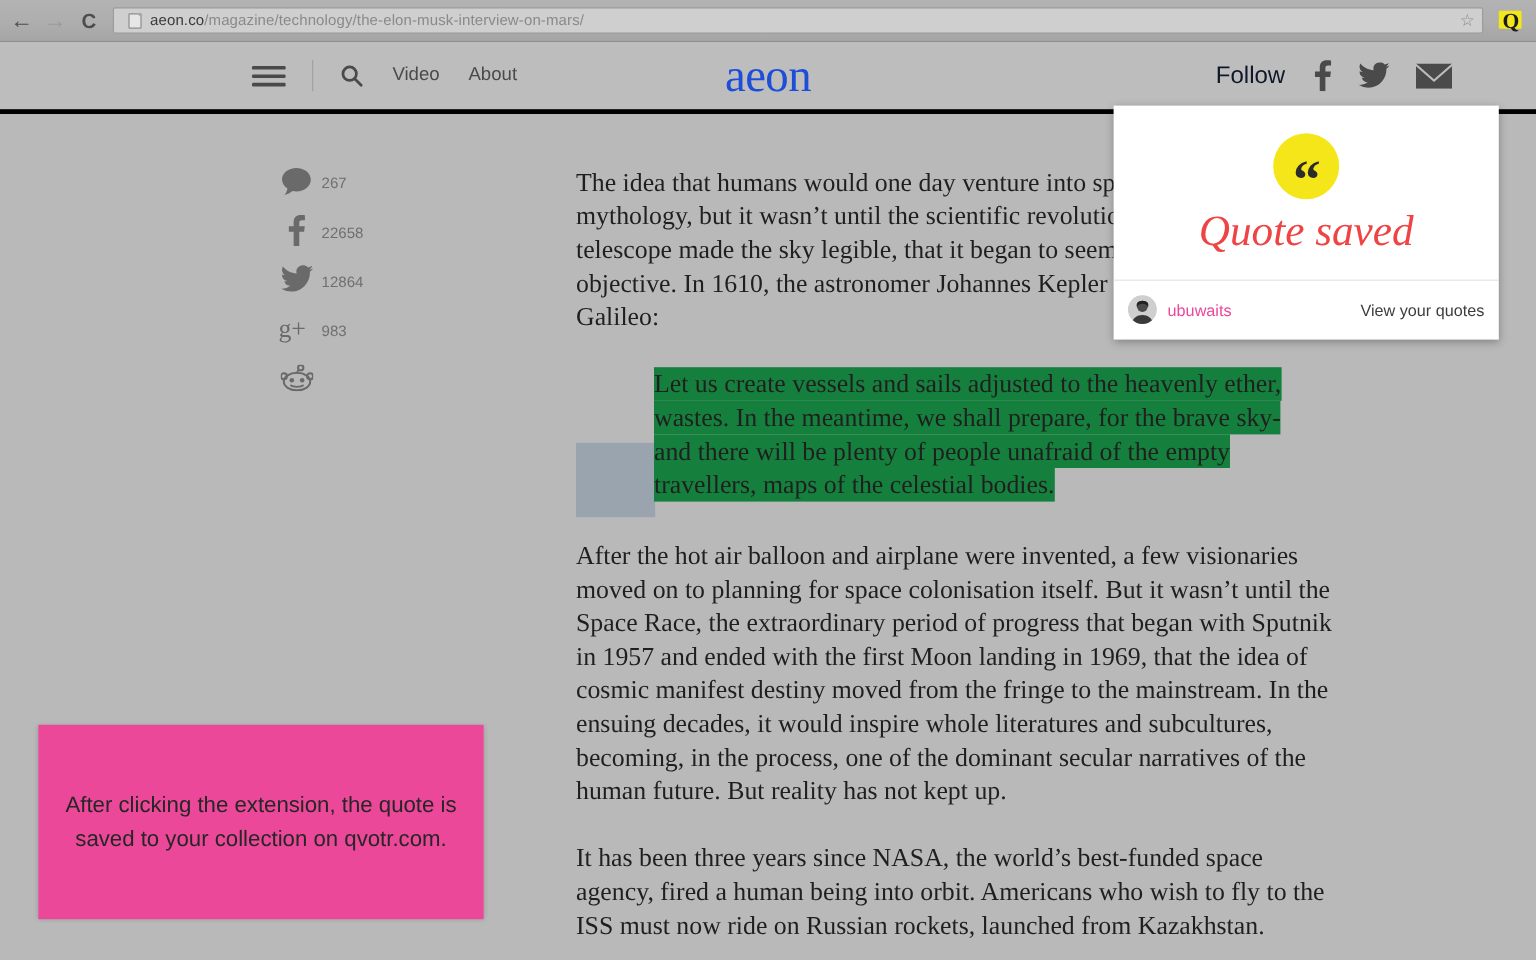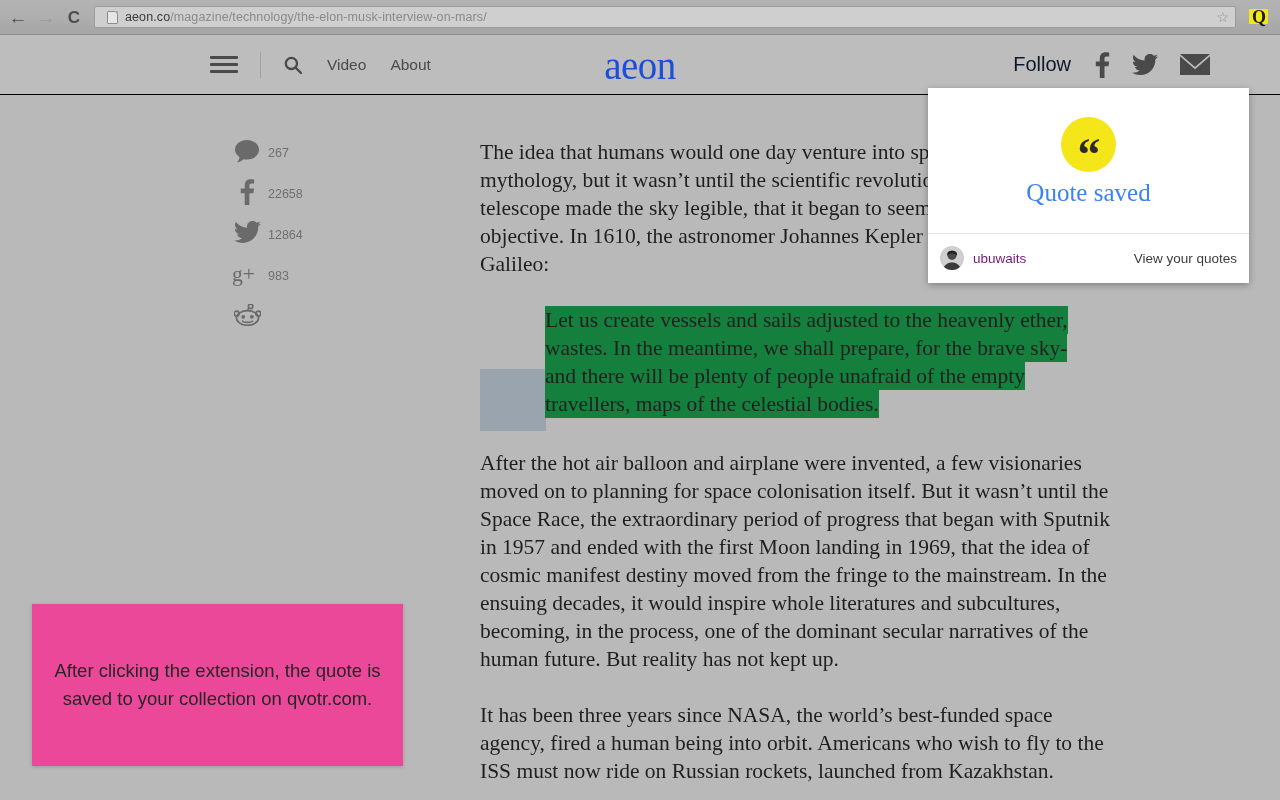--- a/index.html
+++ b/index.html
@@ -76,21 +76,21 @@
 
   
   .page {
     position: absolute; top: 35px; left: 0; width: 1280px; height: 765px;
     background: #b9b9b9;
   }
   .site-header {
     position: relative;
     height: 60px;
     background: #bdbdbd;
-    border-bottom: 1px solid #000000;
+    border-bottom: 4px solid #000000;
     display: flex; align-items: center;
   }
   .hdr-left {
     display: flex; align-items: center; gap: 0;
     margin-left: 210px;
   }
   .hamburger { width: 28px; display: flex; flex-direction: column; gap: 4px; }
   .hamburger span { display: block; height: 3px; background: #4a4a4a; border-radius: 1px; }
   .hdr-div { width: 1px; height: 26px; background: #a2a2a2; margin: 0 22px; }
   .search-ico { display: flex; align-items: center; color: #4a4a4a; }
@@ -166,33 +166,33 @@
     display: flex; align-items: center; justify-content: center;
     margin-bottom: 8px;
   }
   .popup-mark span {
     font-family: "Liberation Serif", serif;
     font-size: 46px; font-weight: 700; color: #2b2b2b;
     line-height: 1; margin-top: 22px; letter-spacing: -1px;
   }
   .popup-title {
     font-family: "Liberation Serif", serif;
-    font-size: 25px; color: #3b82f6;
+    font-style: italic; font-size: 36px; color: #ef4444;
     line-height: 1;
   }
   .popup-foot {
     height: 48px; display: flex; align-items: center;
     justify-content: space-between; padding: 0 12px;
   }
   .popup-user { display: flex; align-items: center; gap: 9px; }
   .avatar {
     width: 24px; height: 24px; border-radius: 50%;
     overflow: hidden; background: #d4d4d4; flex: 0 0 auto;
   }
-  .uname { font-size: 13.5px; color: #701a75; }
+  .uname { font-size: 13.5px; color: #ec4899; }
   .popup-link { font-size: 13.5px; color: #3d3d3d; }
 
   
   .callout {
     position: absolute; left: 32px; top: 604px;
     width: 371px; height: 162px;
     background: #ec4899;
     display: flex; align-items: center; justify-content: center;
     box-shadow: 0 1px 4px rgba(0,0,0,0.18);
   }

